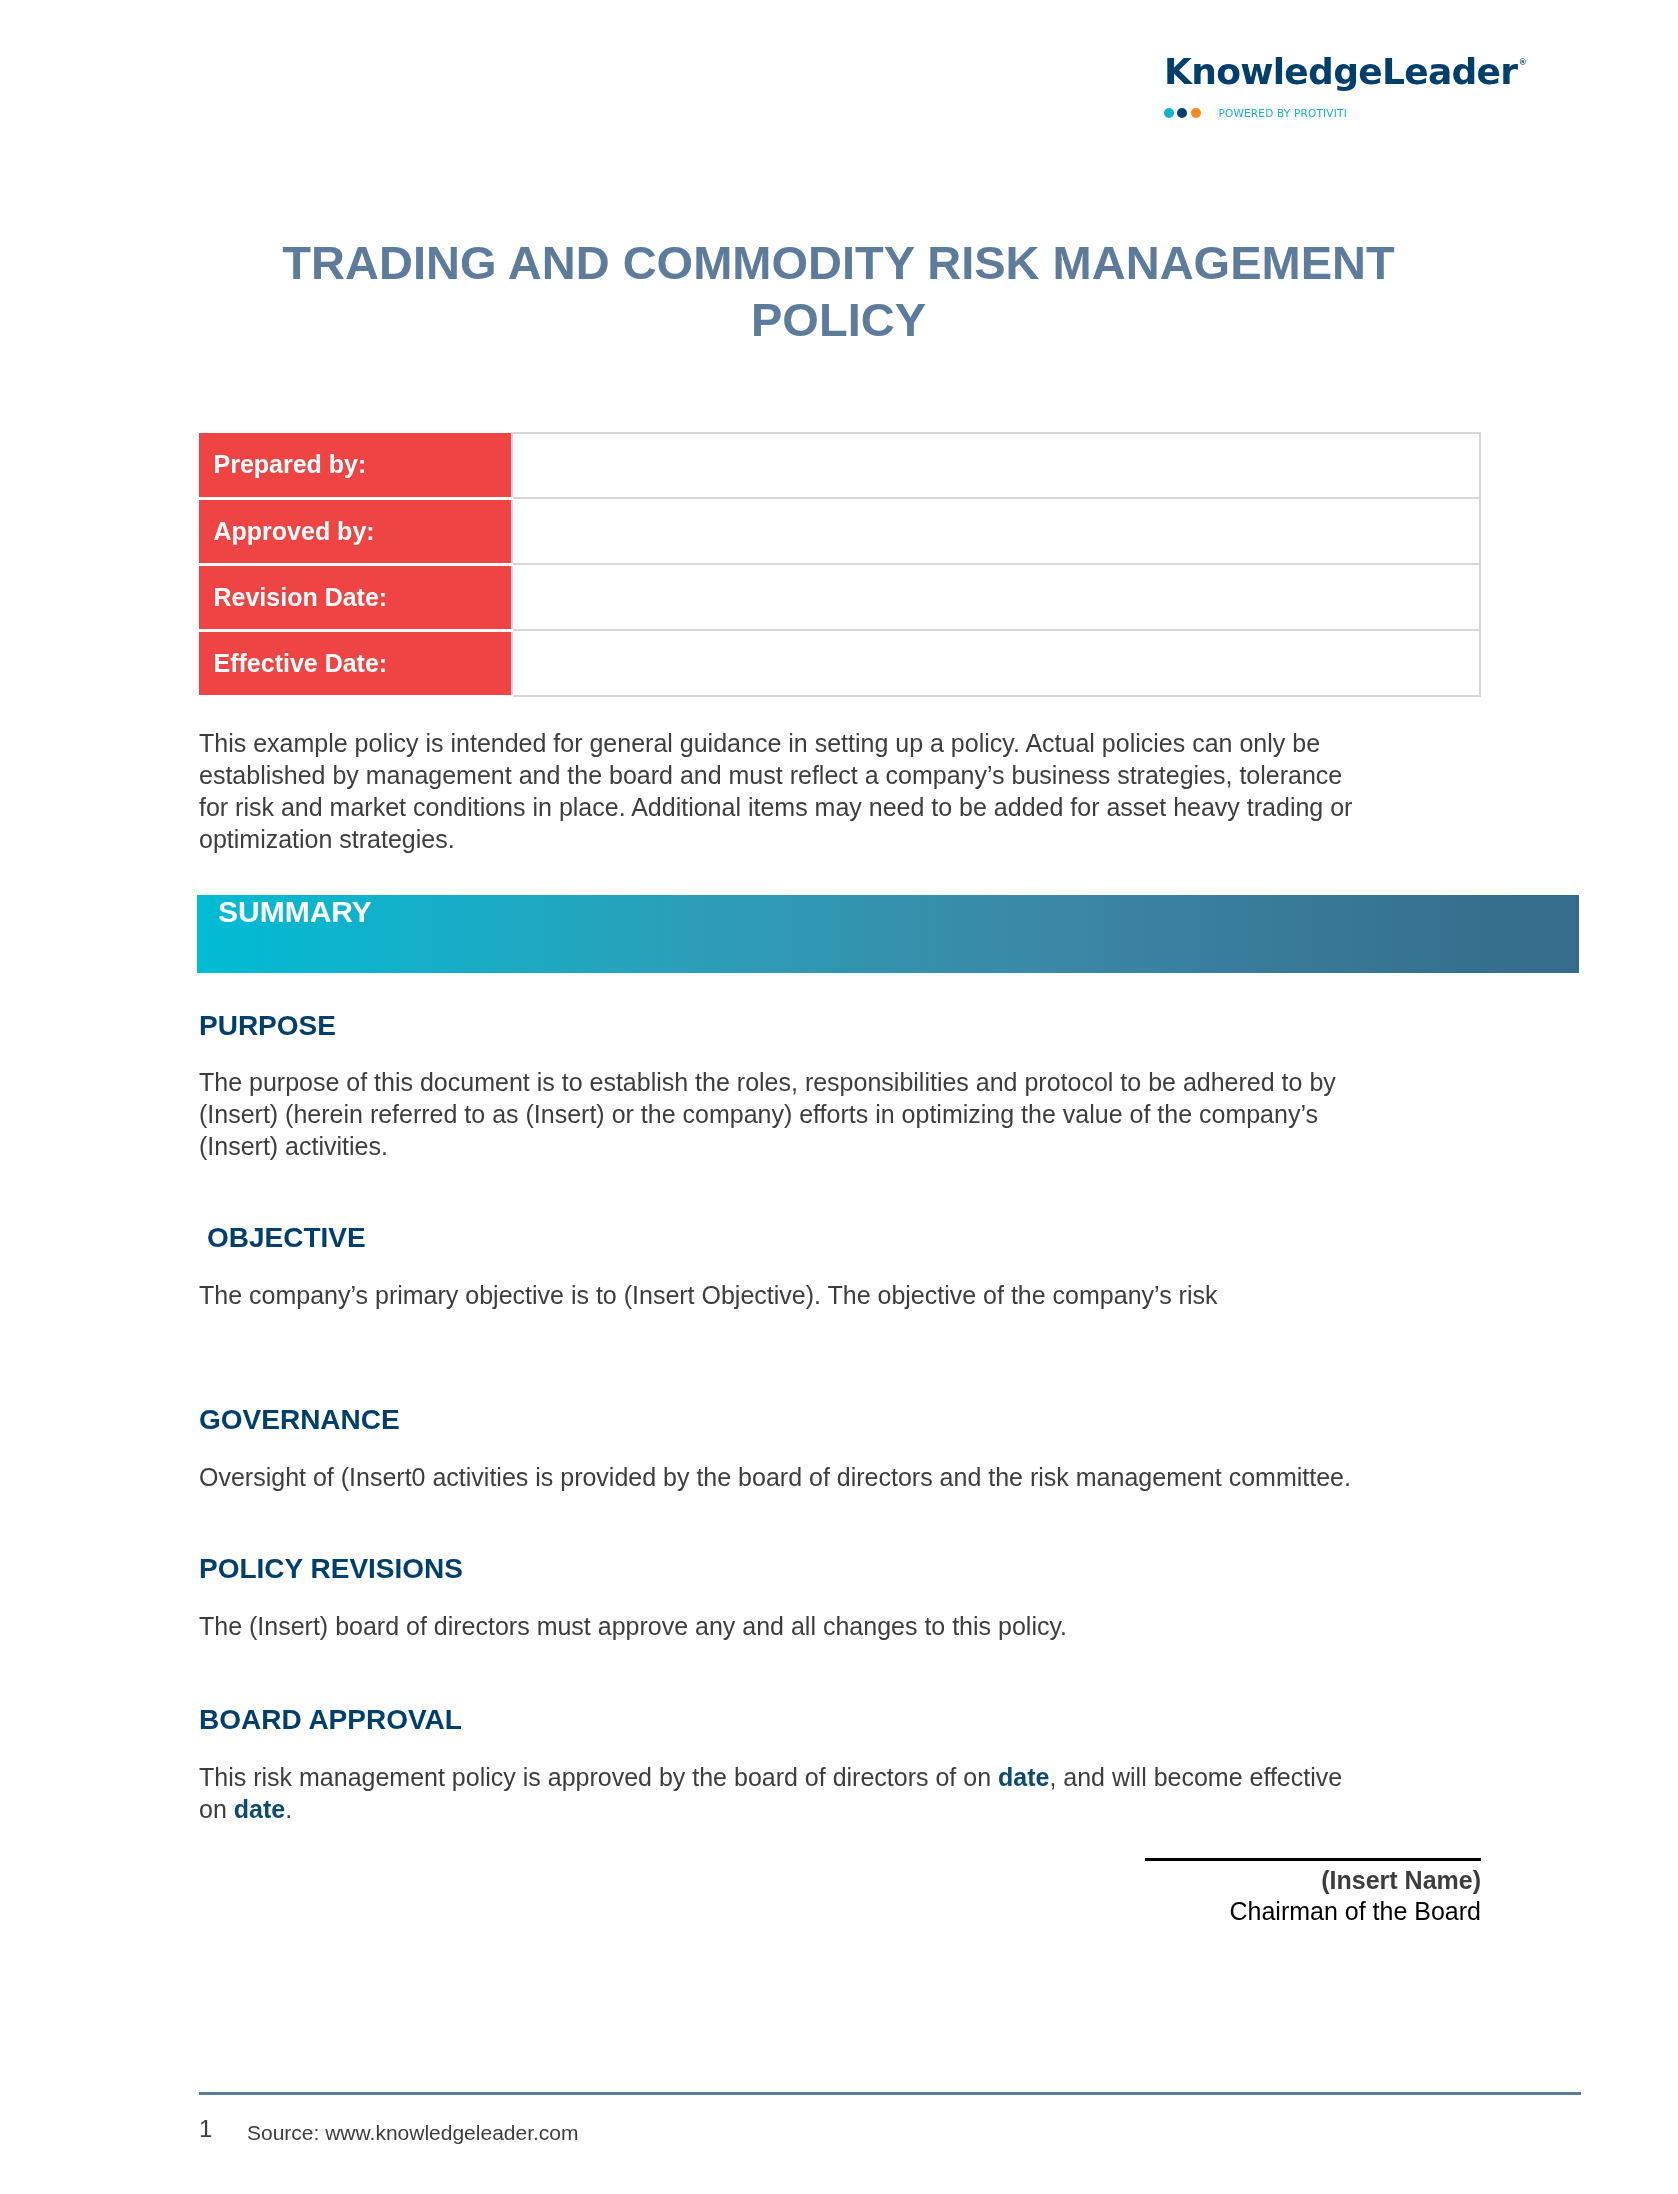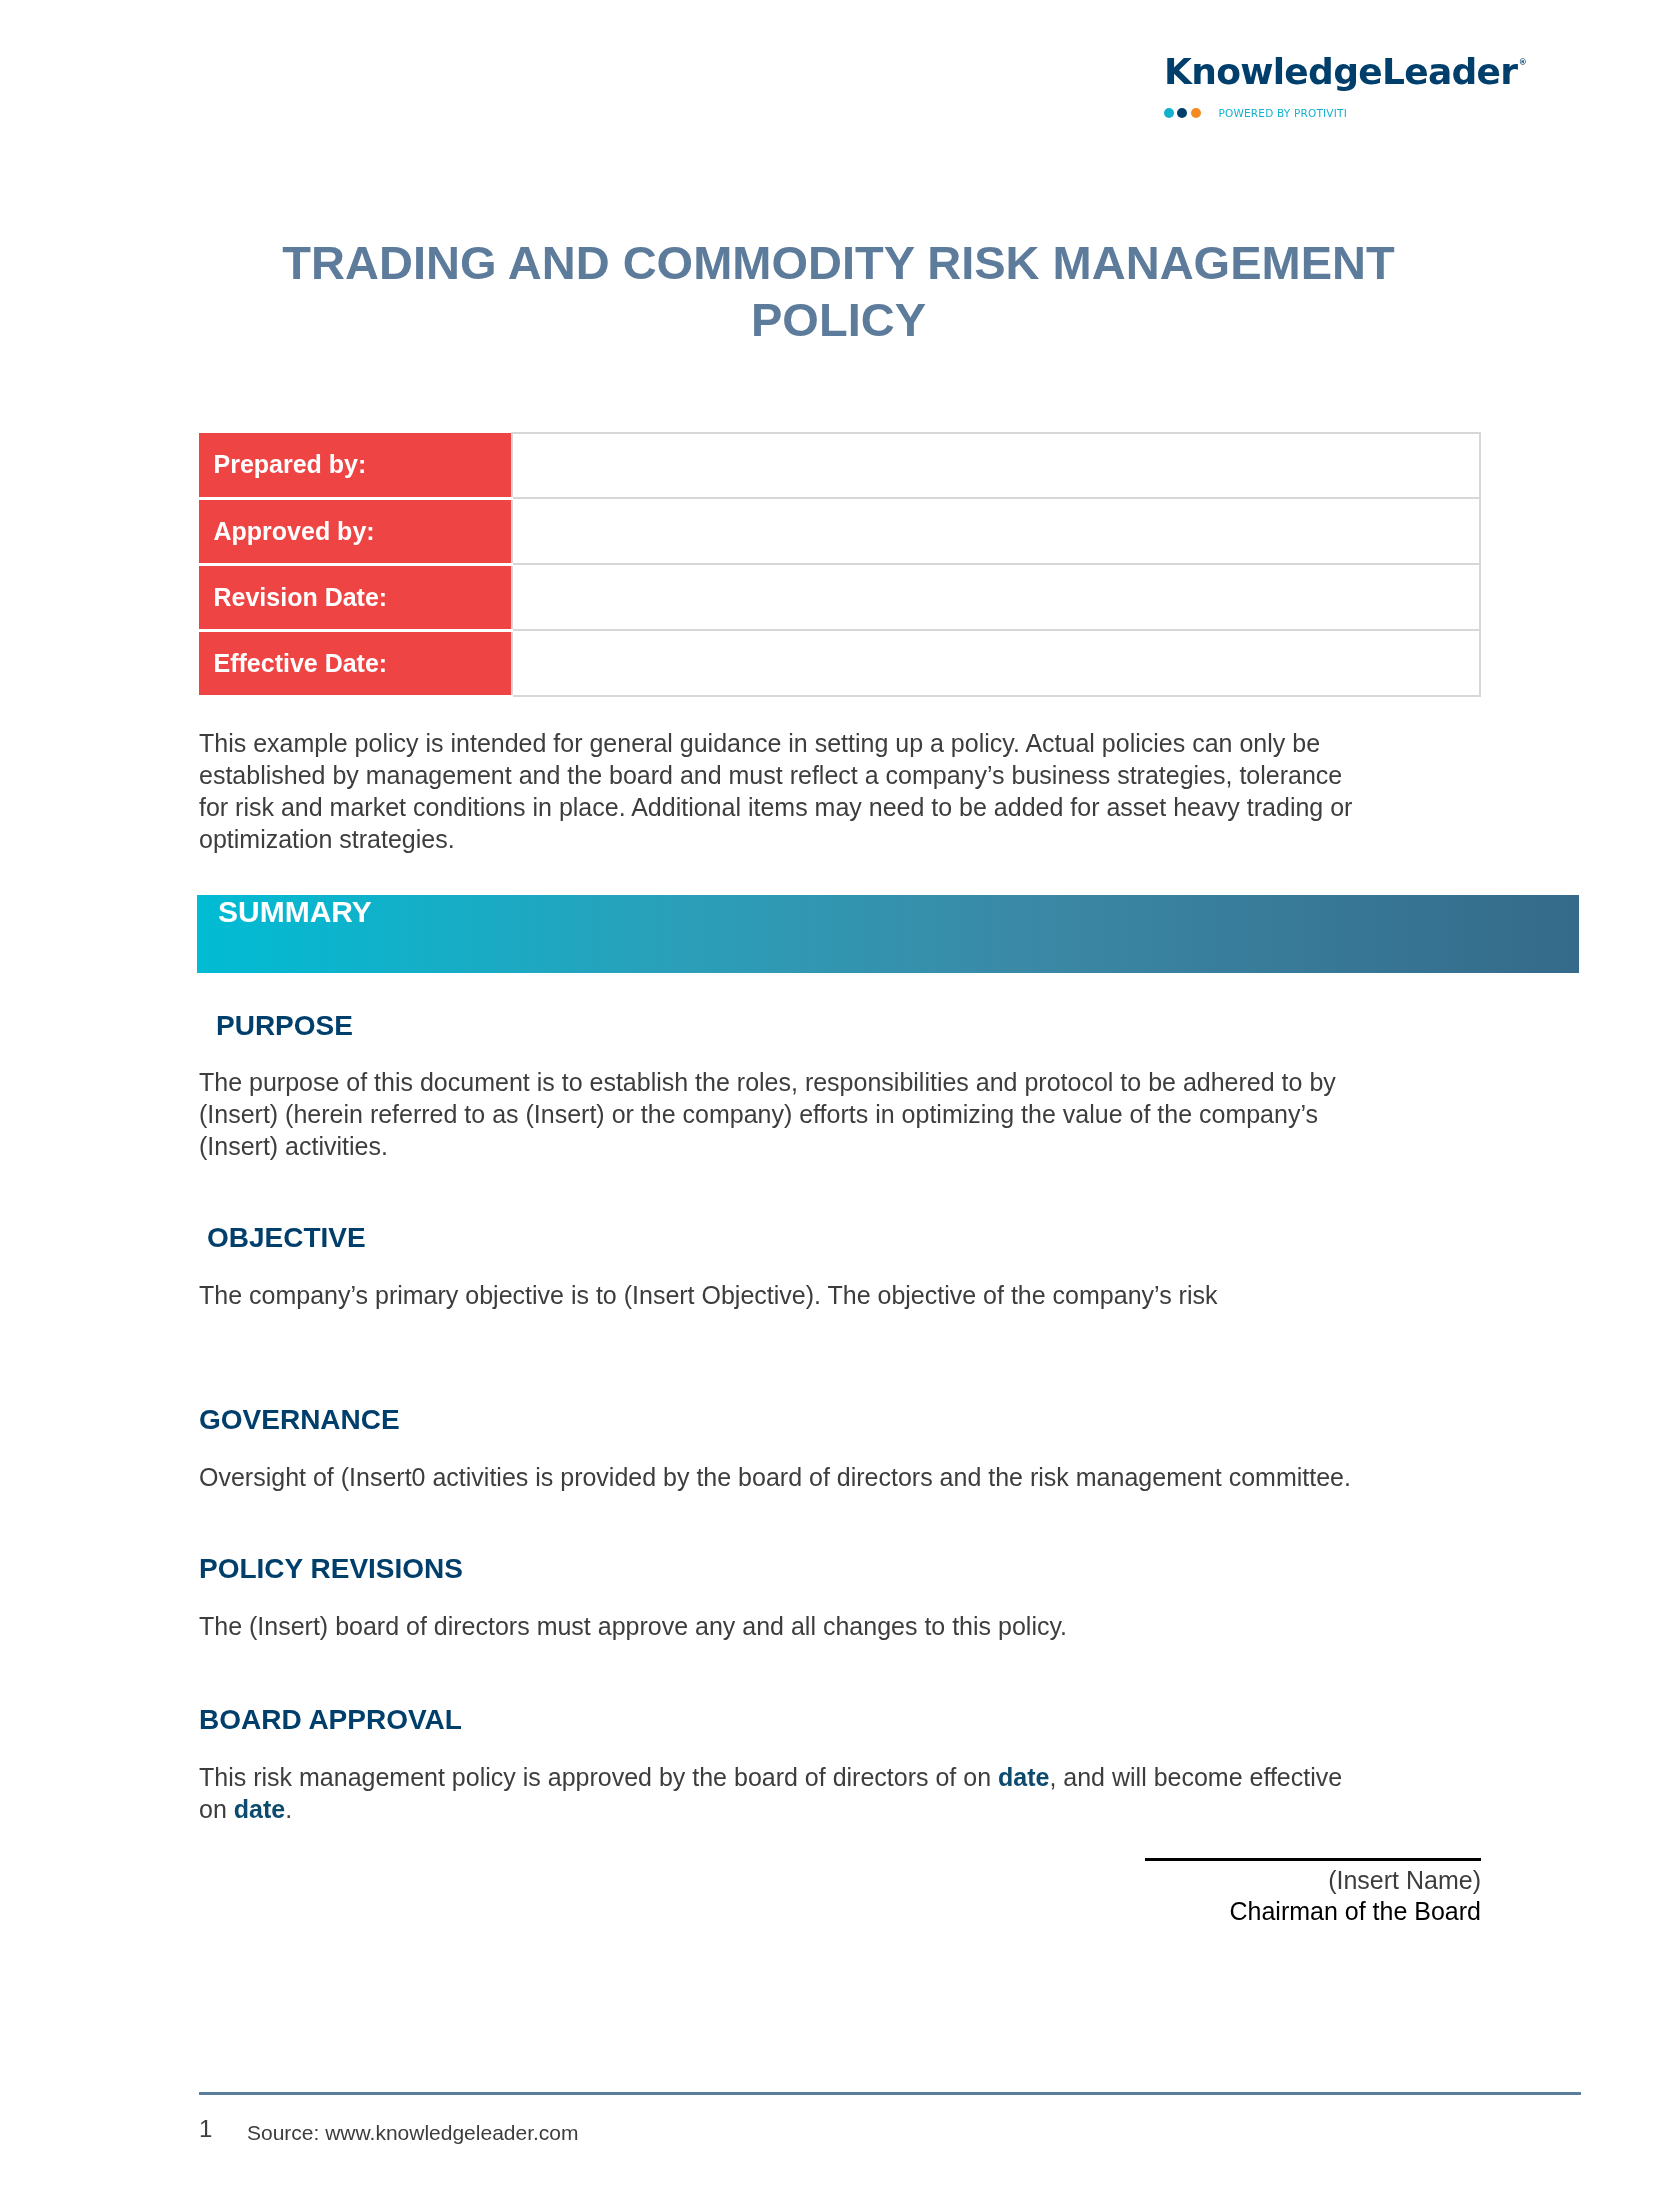--- a/index.html
+++ b/index.html
@@ -34,21 +34,21 @@
   
   .summary-bar { left: 197px; top: 895px; width: 1382px; height: 78px;
                  background: linear-gradient(to right, #00bcd4 0%, #2b9fb9 35%, #3a89a6 60%, #356a8a 100%);
                  display: flex; align-items: flex-start; }
   .summary-bar span { color: #ffffff; font-weight: bold; font-size: 30px; margin-left: 21px; }
 
   .h2 { left: 199px; font-weight: bold; font-size: 28px; color: #003f6b; line-height: 1; }
 
   
   .sig-line { left: 1145px; top: 1858px; width: 336px; height: 2.6px; background: #000; }
-  .sig-name { left: 1119px; top: 1864px; width: 362px; text-align: right; font-size: 25px; color: #3d3d3d; line-height: 32px; }
+  .sig-name { left: 1119px; top: 1864px; width: 362px; text-align: right; font-size: 25px; color: #3d3d3d; line-height: 32px; font-weight: bold; }
   .sig-title { left: 1119px; top: 1895px; width: 362px; text-align: right; font-size: 25px; color: #000; line-height: 32px; }
 
   
   .footer-rule { left: 199px; top: 2092px; width: 1382px; height: 3.3px; background: #5a7d9c; }
   .page-num { left: 199px; top: 2115px; font-size: 24px; color: #3d3d3d; }
   .source { left: 247px; top: 2121px; font-size: 21px; color: #3d3d3d; }
 </style>
 </head>
 <body>
 
@@ -94,21 +94,21 @@
   <div>This example policy is intended for general guidance in setting up a policy. Actual policies can only be</div>
   <div>established by management and the board and must reflect a company’s business strategies, tolerance</div>
   <div>for risk and market conditions in place. Additional items may need to be added for asset heavy trading or</div>
   <div>optimization strategies.</div>
 </div>
 
 <div class="abs summary-bar">
   <span>SUMMARY</span>
 </div>
 
-<div class="abs h2" style="top:1012px;margin-left:17px;">PURPOSE</div>
+<div class="abs h2" style="top:1012px;">PURPOSE</div>
 <div class="abs p" style="top:1066px;">
   <div>The purpose of this document is to establish the roles, responsibilities and protocol to be adhered to by</div>
   <div>(Insert) (herein referred to as (Insert) or the company) efforts in optimizing the value of the company’s</div>
   <div>(Insert) activities.</div>
 </div>
 
 <div class="abs h2" style="top:1224px;margin-left:8px;">OBJECTIVE</div>
 <div class="abs p" style="top:1279px;">
   <div>The company’s primary objective is to (Insert Objective). The objective of the company’s risk</div>
 </div>

